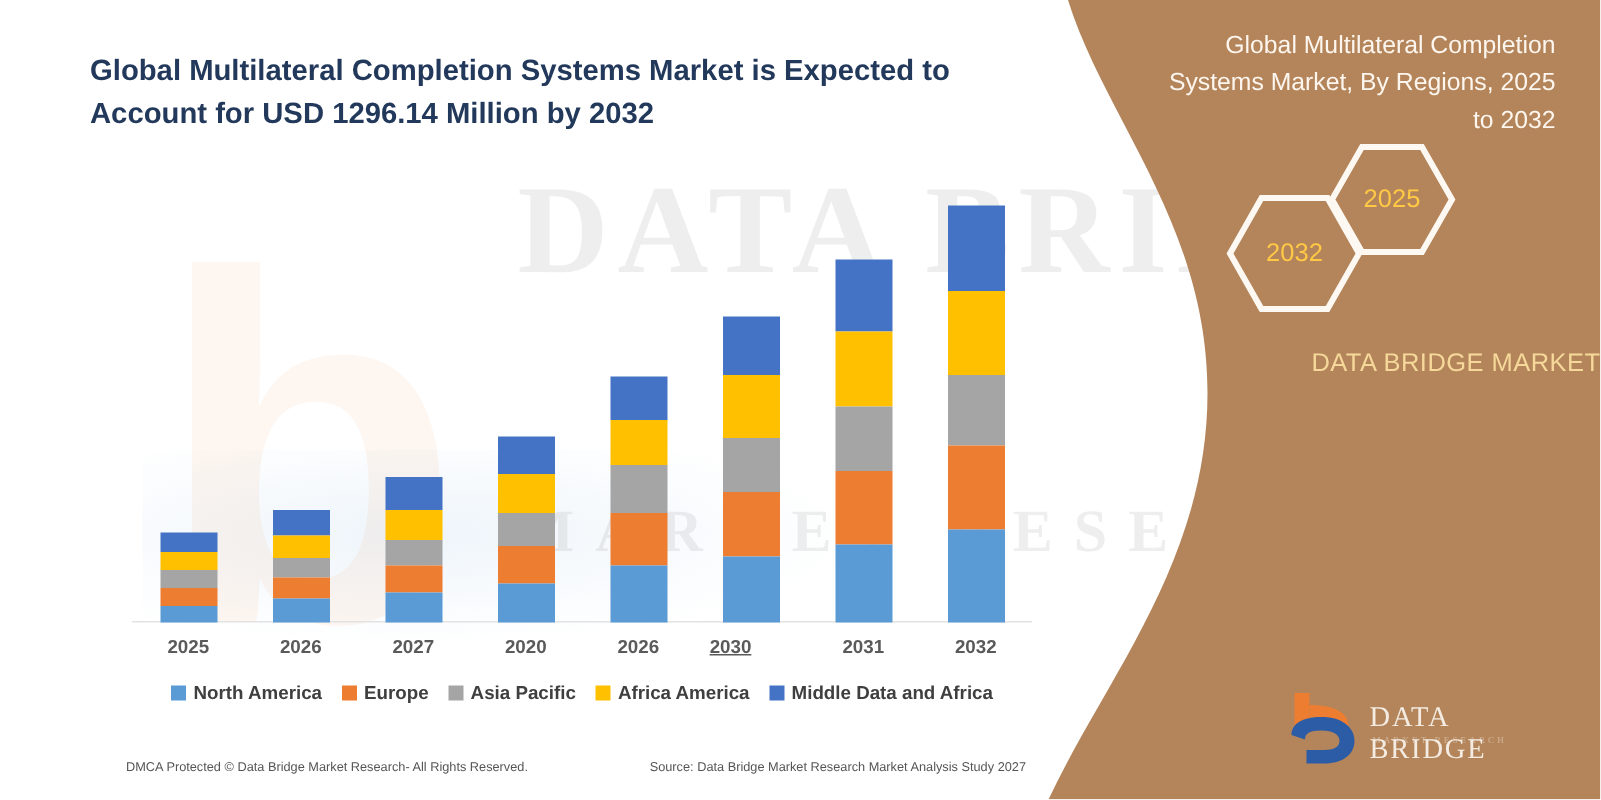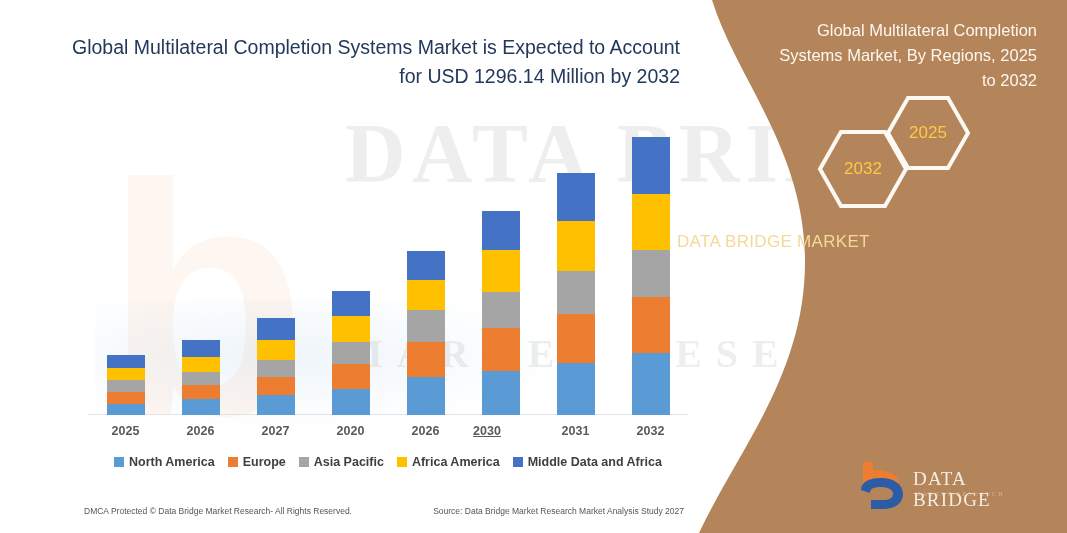--- a/index.html
+++ b/index.html
@@ -35,22 +35,22 @@
   }
   .wm-swoosh{
     position:absolute;left:95px;top:300px;width:520px;height:140px;
     background:radial-gradient(ellipse at 35% 40%, rgba(91,155,213,.10), rgba(91,155,213,0) 62%);
     pointer-events:none;
   }
 
   
   .title{
     position:absolute;left:60px;top:33px;width:620px;
-    text-align:right;color:#23395b;
-    font-size:19.5px;line-height:29px;font-weight:400;
+    text-align:left;color:#23395b;
+    font-size:19.5px;line-height:29px;font-weight:700;
   }
 
   
   .chart{position:absolute;left:88px;top:120px;width:600px;height:295px;}
   .plot{position:absolute;left:0;right:0;top:0;bottom:0;}
   .axis-line{position:absolute;left:0;right:0;bottom:0;height:1px;background:#e3e3e3;}
   .bar{position:absolute;bottom:0;width:38px;}
   .seg{width:100%;display:block;}
 
   .xlabels{position:absolute;left:88px;top:424px;width:600px;height:20px;}
@@ -86,21 +86,21 @@
     font-size:16.5px;line-height:25px;font-weight:400;
   }
   .hexwrap{position:absolute;left:0;top:95px;width:390px;height:115px;}
   .hex{position:absolute;}
   .hex svg{display:block;}
   .hex span{
     position:absolute;inset:0;display:flex;align-items:center;justify-content:center;
     color:#ffc845;font-size:17px;font-weight:400;
   }
   .brandtxt{
-    position:absolute;left:0;top:228px;width:390px;text-align:left;
+    position:absolute;left:0;top:228px;width:390px;text-align:right;
     color:#f5d89a;font-size:17px;line-height:27px;letter-spacing:.3px;
   }
   .brandtxt .l2{display:block;}
 
   .logo{position:absolute;left:178px;top:458px;width:190px;height:56px;}
   .logo .mark{position:absolute;left:0;top:2px;width:54px;height:52px;}
   .logo .wordmark{
     position:absolute;left:58px;top:10px;
     color:#f4ece2;font-family:"Liberation Serif", serif;
     font-size:19px;letter-spacing:1.2px;line-height:21px;

